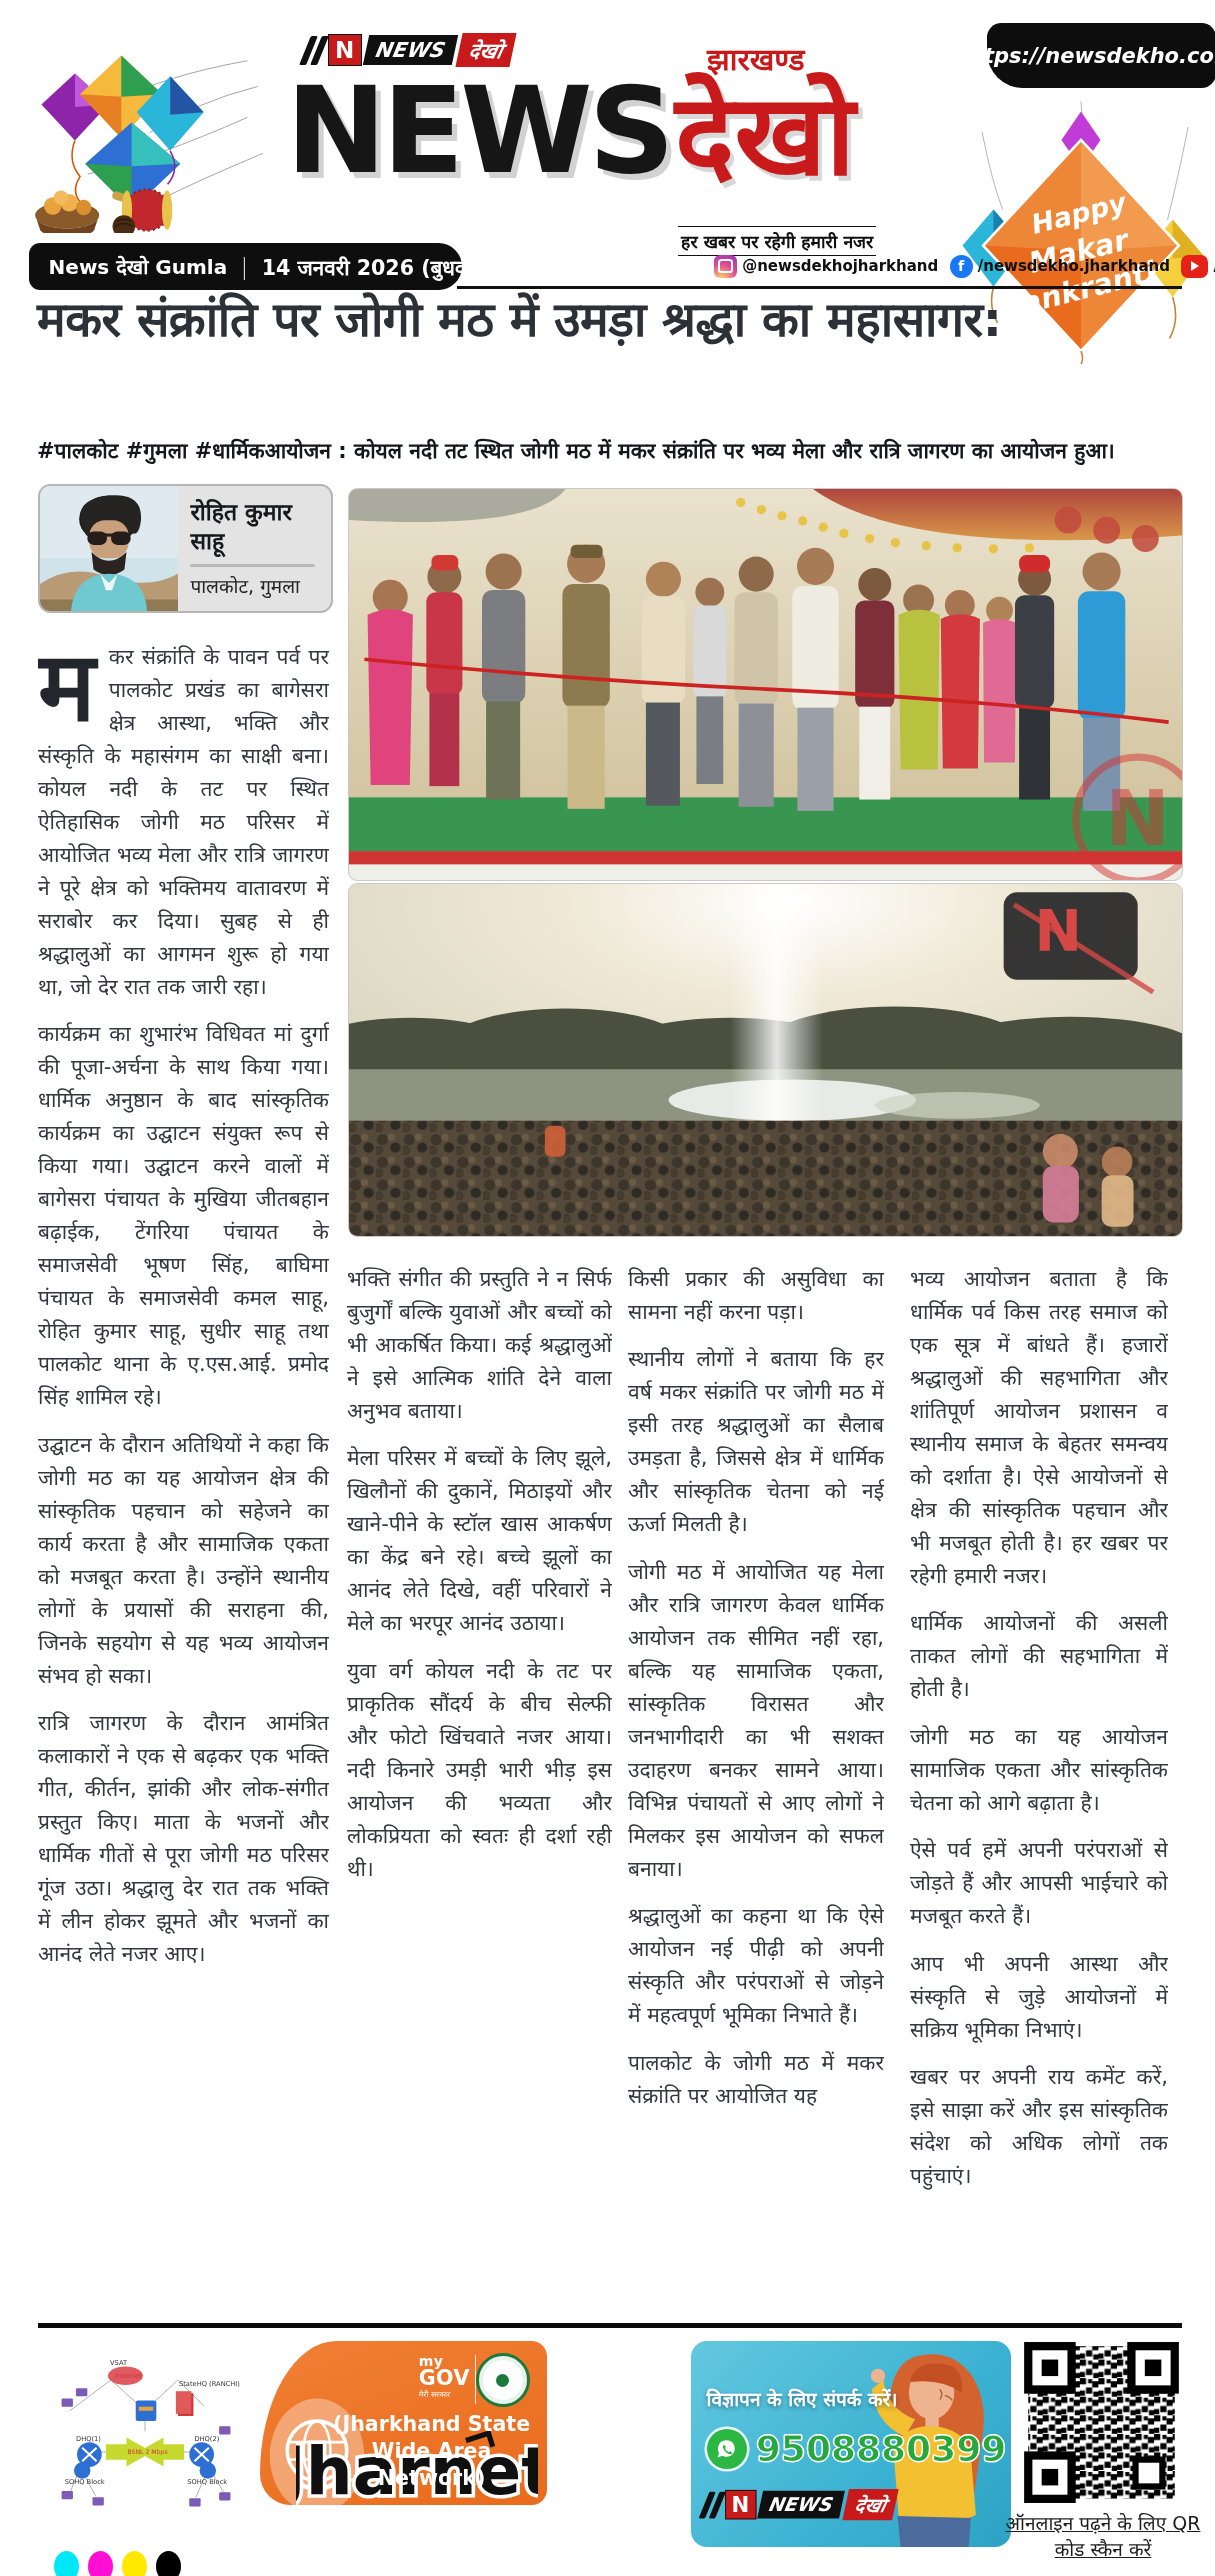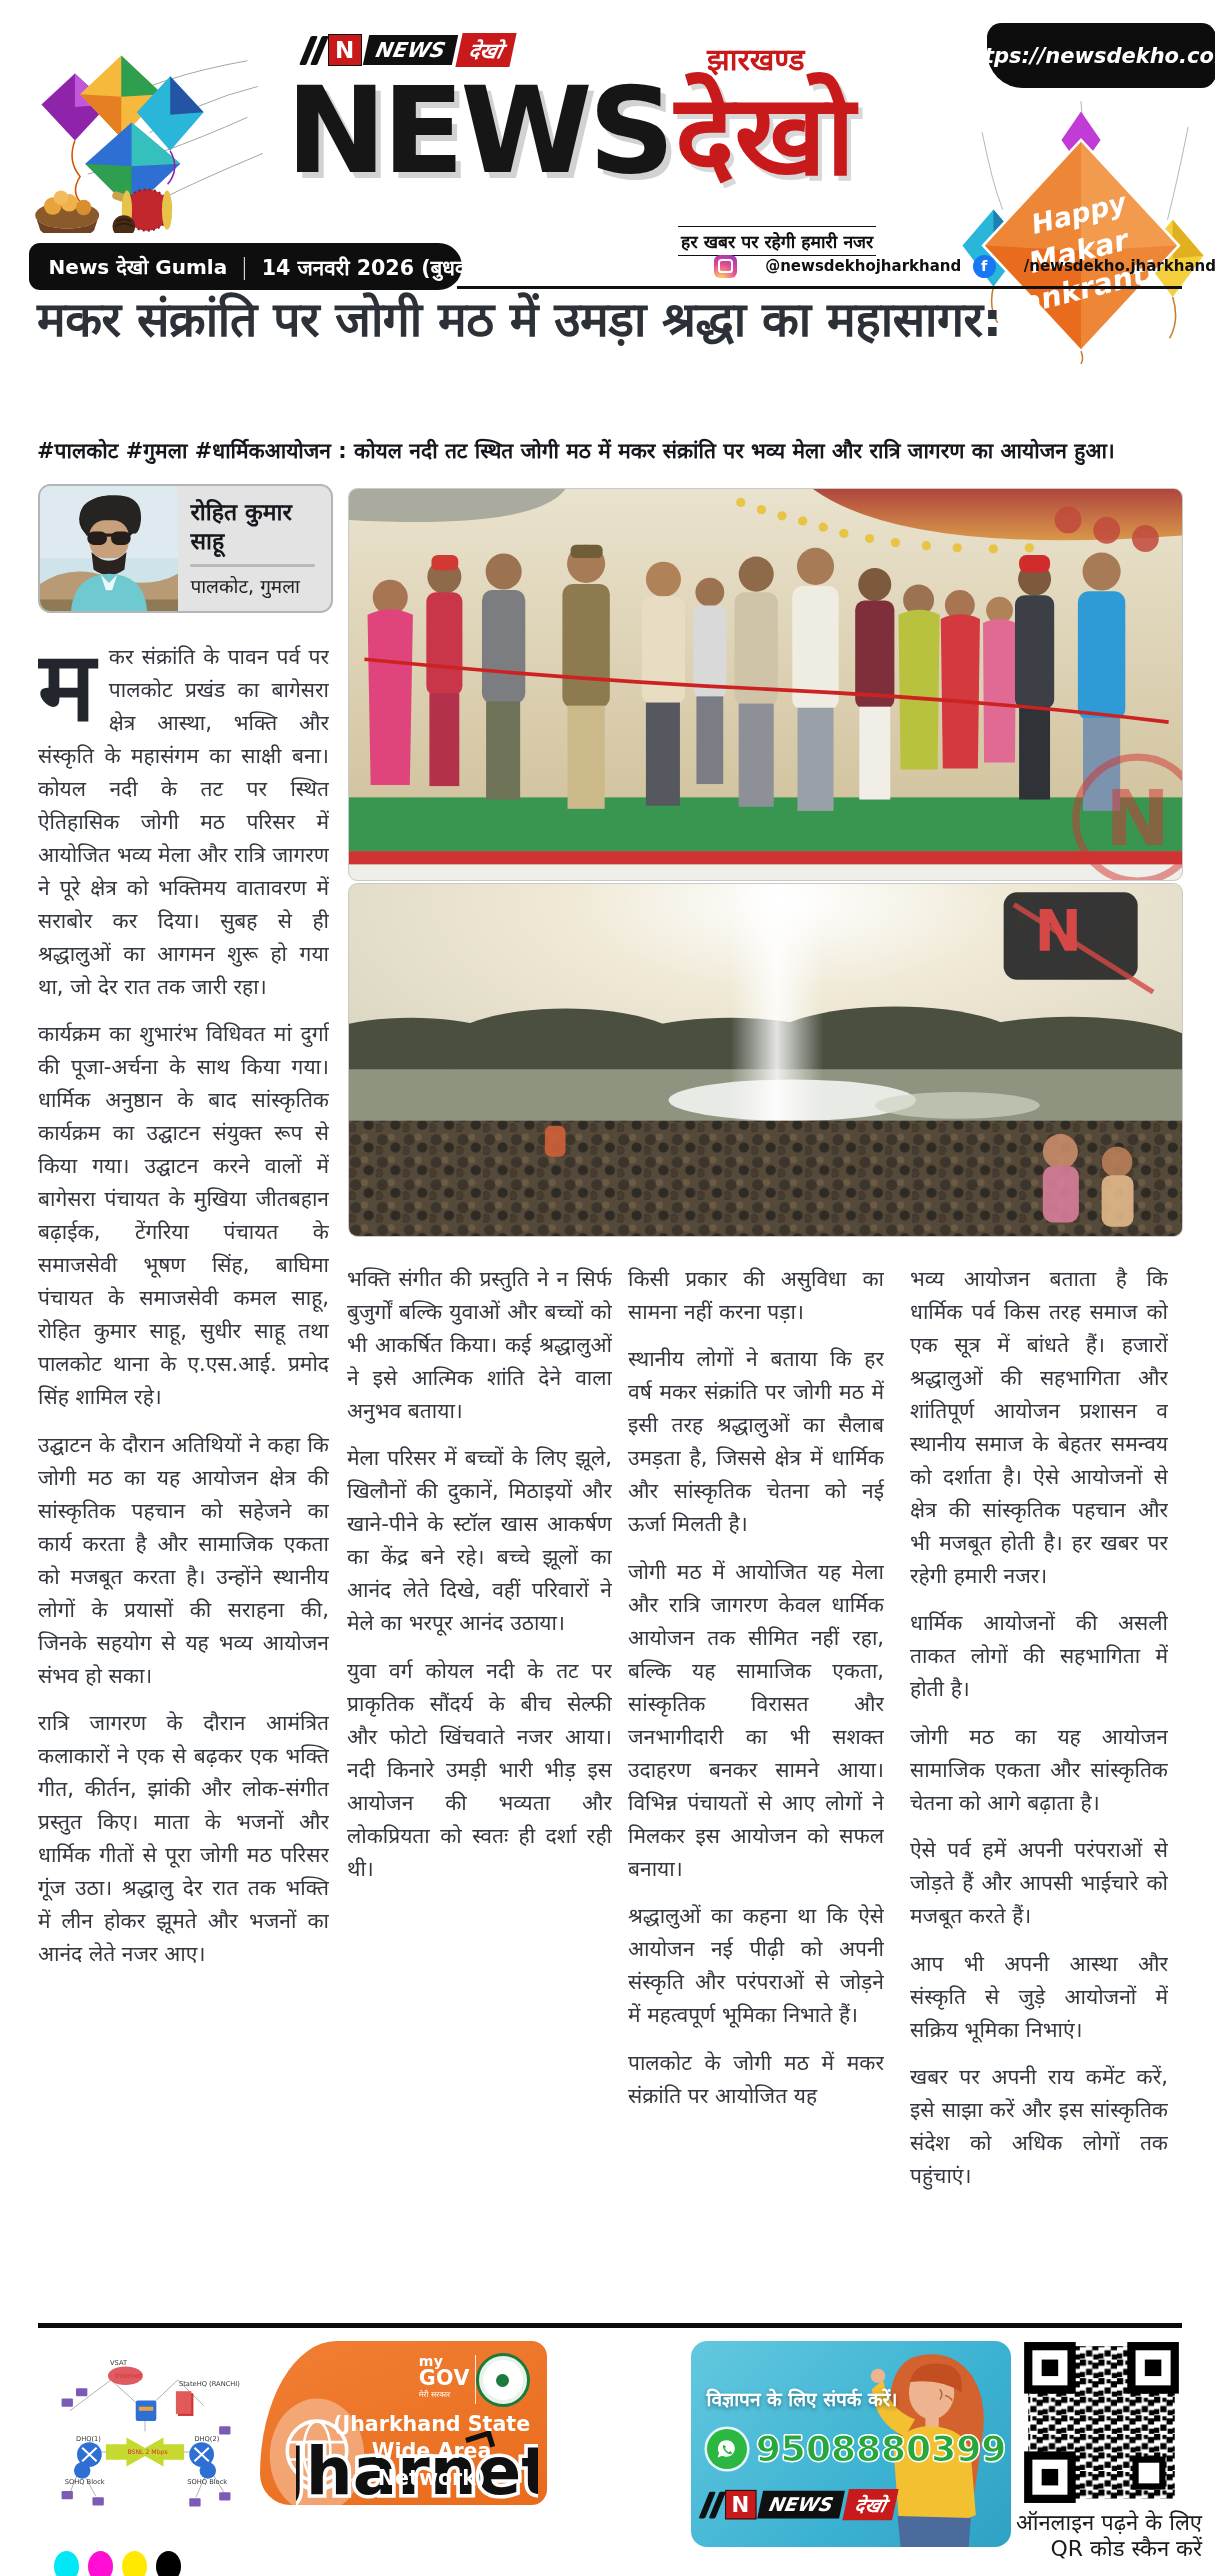--- a/index.html
+++ b/index.html
@@ -27,21 +27,21 @@
   .mini-logo .word.red{background:#c81a1a;}
   .hdr-mini{left:305px;top:33px;}
 
   .edition-bar{left:29px;top:243px;width:433px;height:47px;background:#0e0e0e;
       border-radius:11.3px 24px 24px 11.3px;display:flex;align-items:center;padding:0 19.6px;gap:13.4px;color:#fff;box-sizing:border-box;}
   .edition-name{font-size:20px;font-weight:800;white-space:nowrap;}
   .edition-sep{font-size:23px;font-weight:300;opacity:.85;}
   .edition-date{font-size:20.6px;font-weight:600;white-space:nowrap;}
   .social-strip{left:714px;top:248px;height:36px;display:flex;align-items:center;gap:11.3px;}
   .social-item{display:flex;align-items:center;gap:5.2px;}
-  .social-item .handle{font-size:15px;font-weight:800;color:#101010;white-space:nowrap;margin-left:23px;}
+  .social-item .handle{font-size:15px;font-weight:800;color:#101010;white-space:nowrap;}
   .icon-circle{width:23px;height:23px;border-radius:50%;display:flex;align-items:center;justify-content:center;
       color:#fff;font-weight:900;font-size:14.4px;}
   .ig{background:radial-gradient(circle at 30% 110%,#fdc468 10%,#df4996 55%,#9b36b7 95%);border-radius:6.2px;}
   .ig .ring{width:10.3px;height:10.3px;border:2.1px solid #fff;border-radius:3.6px;}
   .fb{background:#1877f2;}
   .yt{background:#e62117;border-radius:7.2px;width:27px;}
   .yt .tri{width:0;height:0;border-left:8.2px solid #fff;border-top:5.2px solid transparent;border-bottom:5.2px solid transparent;}
   .social-rule{left:457px;top:286px;width:725px;height:2.6px;background:#101010;}
 
   
@@ -95,21 +95,21 @@
       text-shadow:0 1.5px 4.1px rgba(0,30,40,.45);}
   .ad-phone-row{position:absolute;left:15.5px;top:87px;display:flex;align-items:center;gap:9.3px;}
   .wa-circle{width:40px;height:40px;border-radius:50%;background:#2bb741;display:flex;align-items:center;justify-content:center;
       box-shadow:0 0 0 2.6px rgba(255,255,255,.85);}
   .ad-phone{font-size:36px;font-weight:700;color:#27a73c;-webkit-text-stroke:1px #ffffff;
       text-shadow:0 1px 0 #fff,0 -1px 0 #fff,1px 0 0 #fff,-1px 0 0 #fff;}
   .ad-mini{position:absolute;left:13.4px;top:148px;transform:scale(.92);transform-origin:left top;}
   .ad-woman{position:absolute;right:-3.1px;top:5.2px;width:170px;height:202px;}
 
   .qr-box{left:1024px;top:2341px;width:155px;height:163px;}
-  .qr-caption{left:1004px;top:2510px;width:198px;text-align:right;font-size:22px;line-height:26px;color:#1c1c1c;}
+  .qr-caption{left:1004px;top:2510px;width:198px;text-align:center;font-size:19px;line-height:26px;color:#1c1c1c;text-decoration:underline;}
 
   .dot{position:absolute;top:2551px;width:25px;height:31px;border-radius:50%;}
   .dot.c{left:54px;background:#00e8f5;}
   .dot.m{left:88px;background:#ff0fd4;}
   .dot.y{left:122px;background:#ffe900;}
   .dot.k{left:156px;background:#000;}
 
   svg text{font-family:"DejaVu Sans","Liberation Sans",sans-serif;}
 </style>
 </head>

